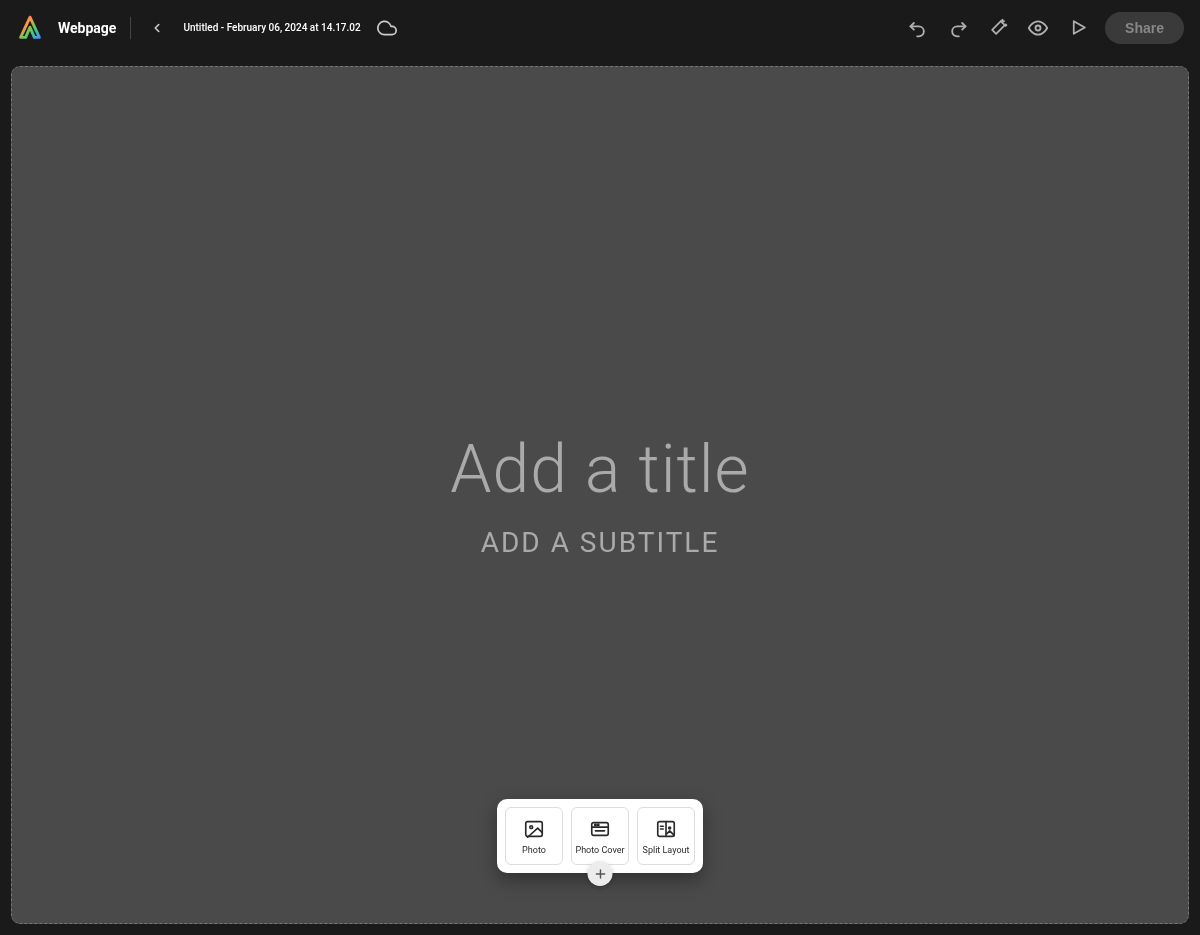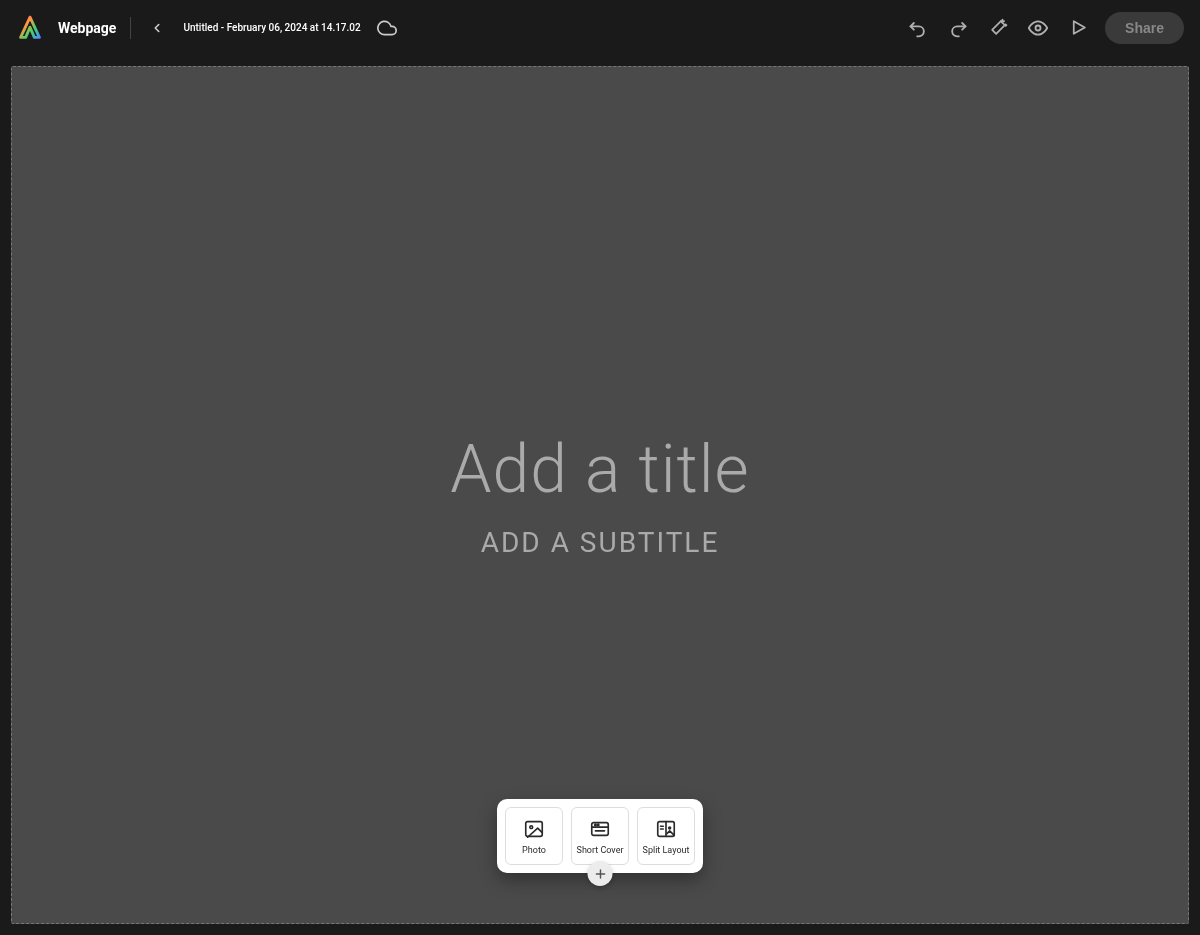--- a/index.html
+++ b/index.html
@@ -92,21 +92,21 @@
     }
     .workspace {
       padding: 11px;
       height: calc(935px - 55px);
     }
     .canvas {
       width: 100%;
       height: 100%;
       background: #4a4a4a;
       border: 1px dashed #777;
-      border-radius: 2px;
+      border-radius: 9px;
       display: flex;
       flex-direction: column;
       align-items: center;
       justify-content: center;
       position: relative;
     }
     .title-placeholder {
       font-size: 66px;
       font-weight: 300;
       color: #aaa;
@@ -260,21 +260,21 @@
       <div class="option-card">
         <div class="option-icon">
           <svg width="22" height="22" viewBox="0 0 24 24" fill="none" stroke="#2a2a2a" stroke-width="1.8" stroke-linecap="round" stroke-linejoin="round">
             <rect x="3" y="5" width="18" height="14" rx="2"></rect>
             <path d="M3 10 h18"></path>
             <circle cx="7" cy="7.5" r="0.8" fill="#2a2a2a"></circle>
             <circle cx="10" cy="7.5" r="0.8" fill="#2a2a2a"></circle>
             <path d="M7 14 h10"></path>
           </svg>
         </div>
-        <div class="option-label">Short Cover</div>
+        <div class="option-label">Photo Cover</div>
       </div>
 
       <div class="option-card">
         <div class="option-icon">
           <svg width="22" height="22" viewBox="0 0 24 24" fill="none" stroke="#2a2a2a" stroke-width="1.8" stroke-linecap="round" stroke-linejoin="round">
             <rect x="3" y="4" width="18" height="16" rx="2"></rect>
             <path d="M12 4 v16"></path>
             <path d="M6 9 h3"></path>
             <path d="M6 12 h3"></path>
             <circle cx="16" cy="11" r="1" fill="#2a2a2a"></circle>

